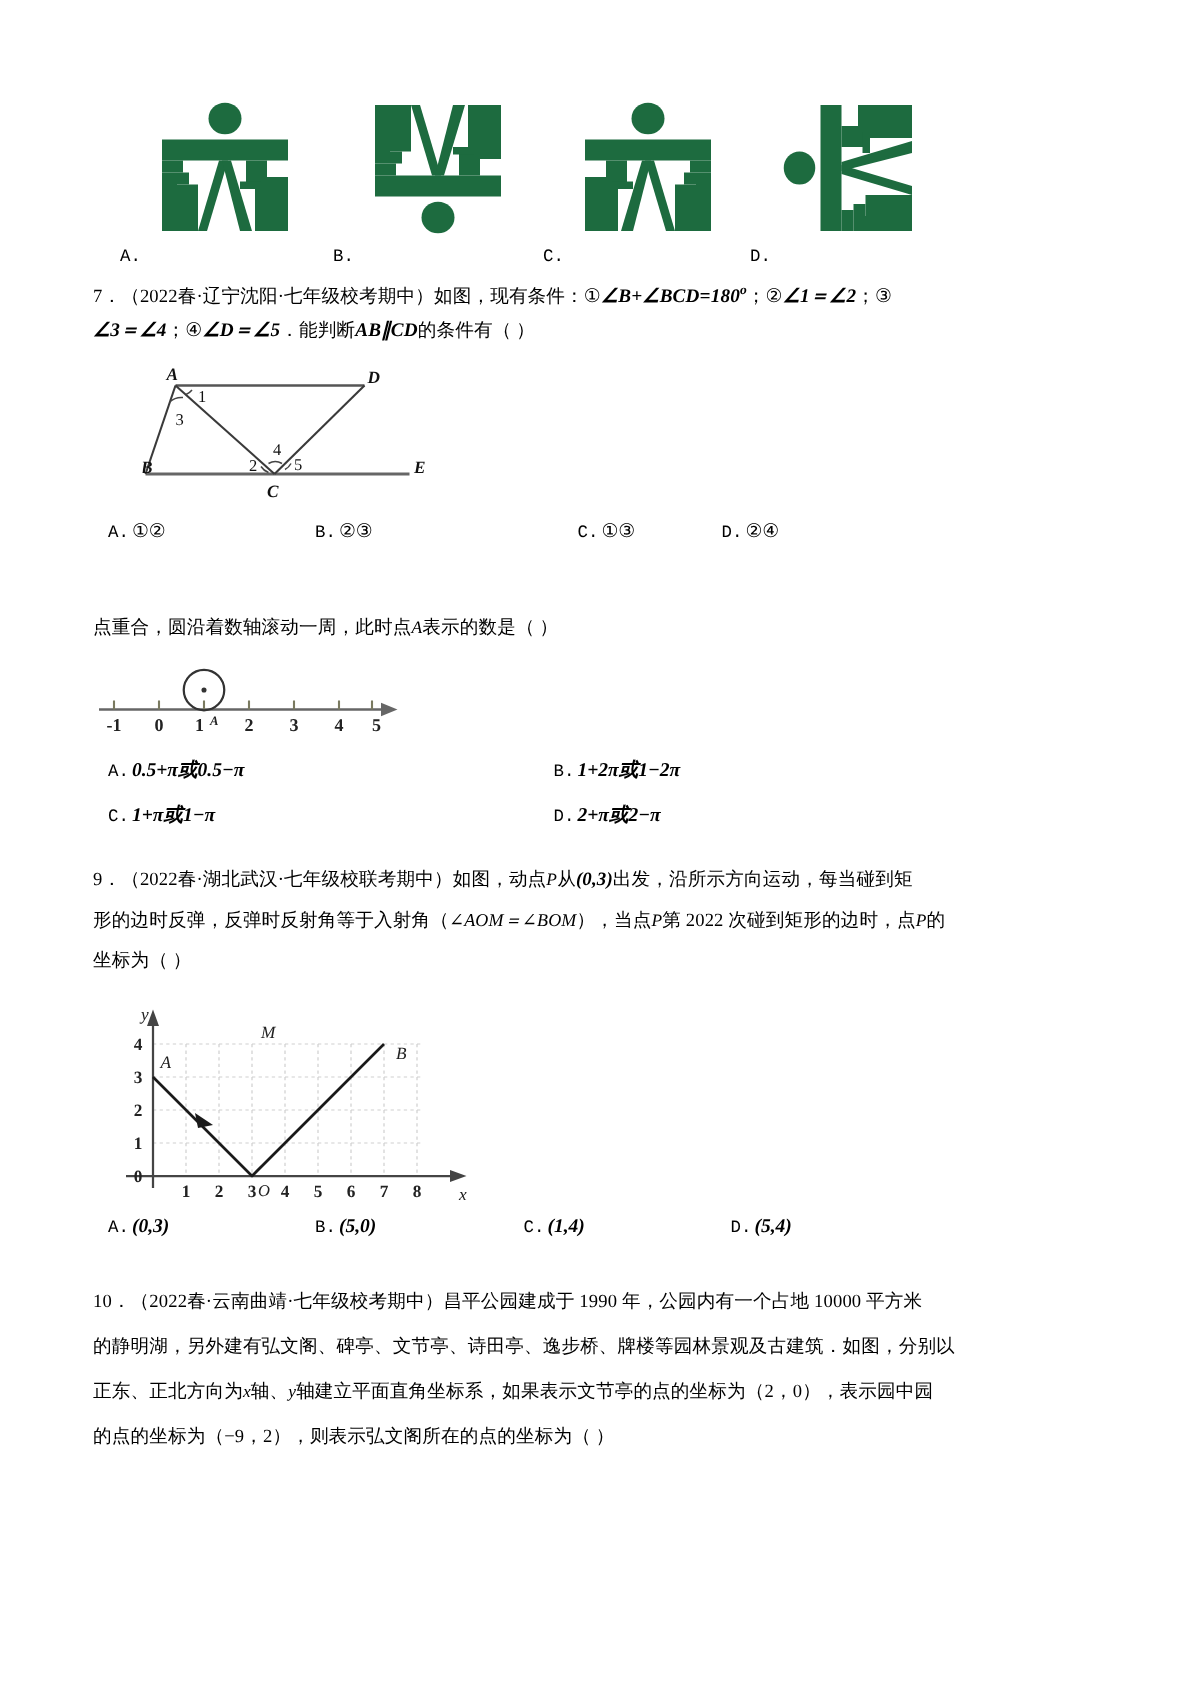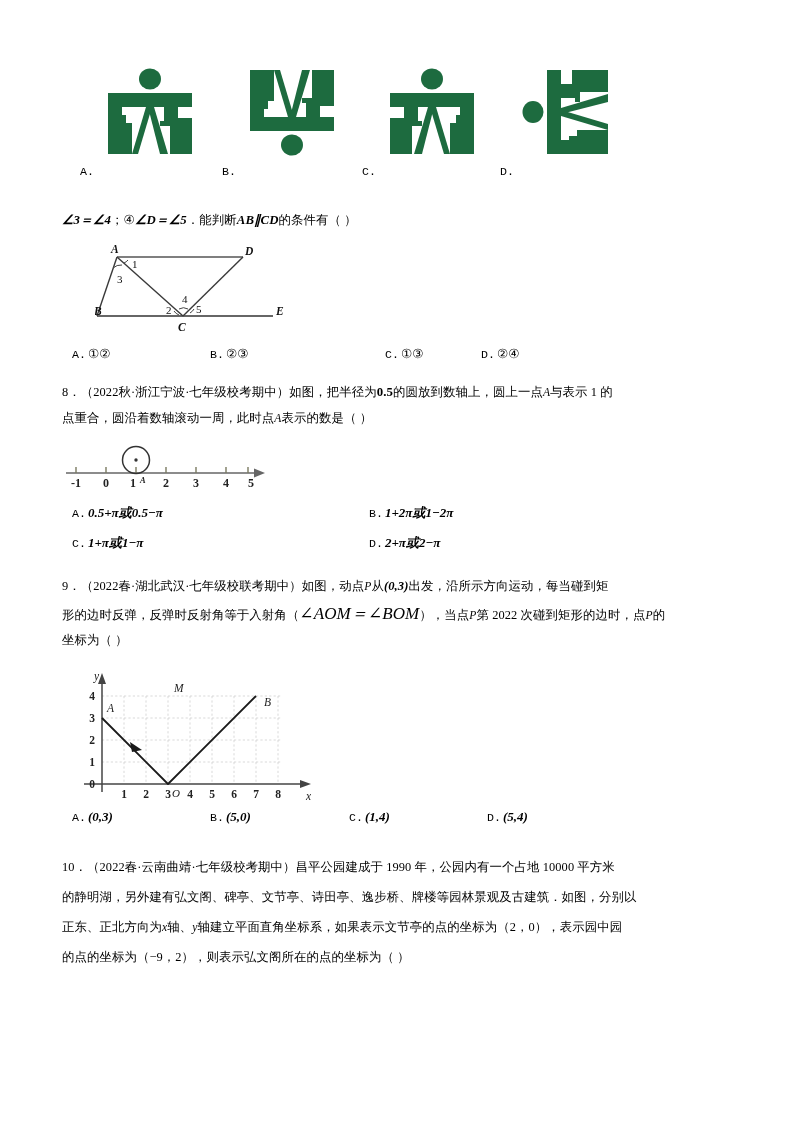--- a/index.html
+++ b/index.html
@@ -198,20 +198,23 @@
           <path d="M46,41 L52,41 L66,88 L58,88 Z"></path>
           <path d="M62,41 L76,41 L76,57 L62,57 Z"></path>
           <path d="M68,52 L90,52 L90,88 L68,88 Z"></path>
           <path d="M58,55 L72,55 L72,60 L58,60 Z"></path>
         </g>
       </svg>
       <span class="icon-label">D.</span>
     </div>
   </div>
 
+  <div class="qtext" style="left:62px; top:181px;">
+    <span>7．（2022春·辽宁沈阳·七年级校考期中）如图，现有条件：</span><span class="circnum">①</span><span class="bold-math">∠B+∠BCD=180</span><span class="bold-math sup-small">o</span><span>；</span><span class="circnum">②</span><span class="bold-math">∠1＝∠2</span><span>；</span><span class="circnum">③</span>
+  </div>
 
   <div class="qtext" style="left:62px; top:208px;">
     <span class="bold-math">∠3＝∠4</span><span>；</span><span class="circnum">④</span><span class="bold-math">∠D＝∠5</span><span>．能判断</span><span class="bold-math">AB∥CD</span><span>的条件有（      ）</span>
   </div>
 
   <div class="figure" style="left:95px; top:243px;">
     <svg width="210" height="92" viewBox="0 0 210 92">
       <g stroke="#3a3a3a" fill="none" stroke-width="1.4">
 
         <line x1="22" y1="14" x2="148" y2="14" stroke="#555" stroke-width="1.6"></line>
@@ -257,23 +260,20 @@
       <span class="lbl">B.</span><span class="valn">②③</span>
     </div>
     <div class="opt" style="left:283px;margin-left:40px;">
       <span class="lbl">C.</span><span class="valn">①③</span>
     </div>
     <div class="opt" style="left:419px;">
       <span class="lbl">D.</span><span class="valn">②④</span>
     </div>
   </div>
 
-  <div class="qtext" style="left:62px; top:380px;">
-    <span>8．（2022秋·浙江宁波·七年级校考期中）如图，把半径为</span><span class="bold-up" style="font-size:12.8px;">0.5</span><span>的圆放到数轴上，圆上一点</span><span class="ital" style="font-size:11.6px;">A</span><span>与表示 1 的</span>
-  </div>
   <div class="qtext" style="left:62px; top:406px;">
     <span>点重合，圆沿着数轴滚动一周，此时点</span><span class="ital" style="font-size:11.6px;">A</span><span>表示的数是（      ）</span>
   </div>
 
   <div class="figure" style="left:62px; top:443px;">
     <svg id="numberline-figure" width="210" height="52" viewBox="0 0 210 52">
 
       <line x1="4" y1="30" x2="192" y2="30" stroke="#666" stroke-width="1.6"></line>
       <polygon points="192,25.5 203,30 192,34.5" fill="#666"></polygon>
 
@@ -317,21 +317,21 @@
     </div>
     <div class="opt" style="left:307px;">
       <span class="lbl">D.</span><span class="val">2+π或2−π</span>
     </div>
   </div>
 
   <div class="qtext" style="left:62px; top:574px;">
     <span>9．（2022春·湖北武汉·七年级校联考期中）如图，动点</span><span class="ital" style="font-size:11.6px;">P</span><span>从</span><span class="bold-math" style="font-size:12.6px;">(0,3)</span><span>出发，沿所示方向运动，每当碰到矩</span>
   </div>
   <div class="qtext" style="left:62px; top:601px;">
-    <span>形的边时反弹，反弹时反射角等于入射角（</span><span class="ital" style="font-size:17px;">∠AOM＝∠BOM</span><span>），当点</span><span class="ital" style="font-size:11.6px;">P</span><span>第 2022 次碰到矩形的边时，点</span><span class="ital" style="font-size:11.6px;">P</span><span>的</span>
+    <span>形的边时反弹，反弹时反射角等于入射角（</span><span class="ital" style="font-size:12px;">∠AOM＝∠BOM</span><span>），当点</span><span class="ital" style="font-size:11.6px;">P</span><span>第 2022 次碰到矩形的边时，点</span><span class="ital" style="font-size:11.6px;">P</span><span>的</span>
   </div>
   <div class="qtext" style="left:62px; top:628px;">
     <span>坐标为（   ）</span>
   </div>
 
   <div class="figure" style="left:68px; top:664px;">
     <svg id="graph-figure" width="260" height="140" viewBox="0 0 260 140">
 
       <g stroke="#cfcfcf" stroke-width="0.8" stroke-dasharray="2.2,2.2">
         <line x1="34" y1="98" x2="214" y2="98"></line>

